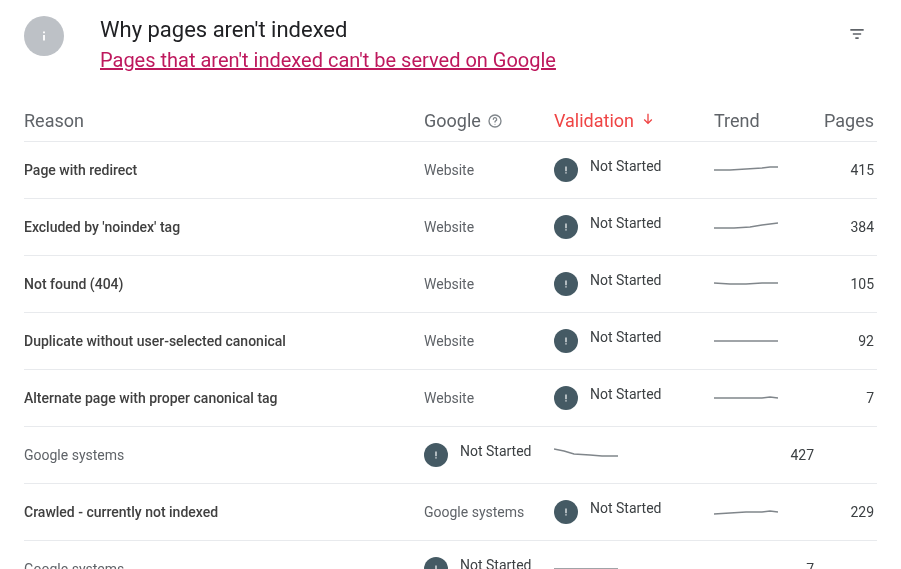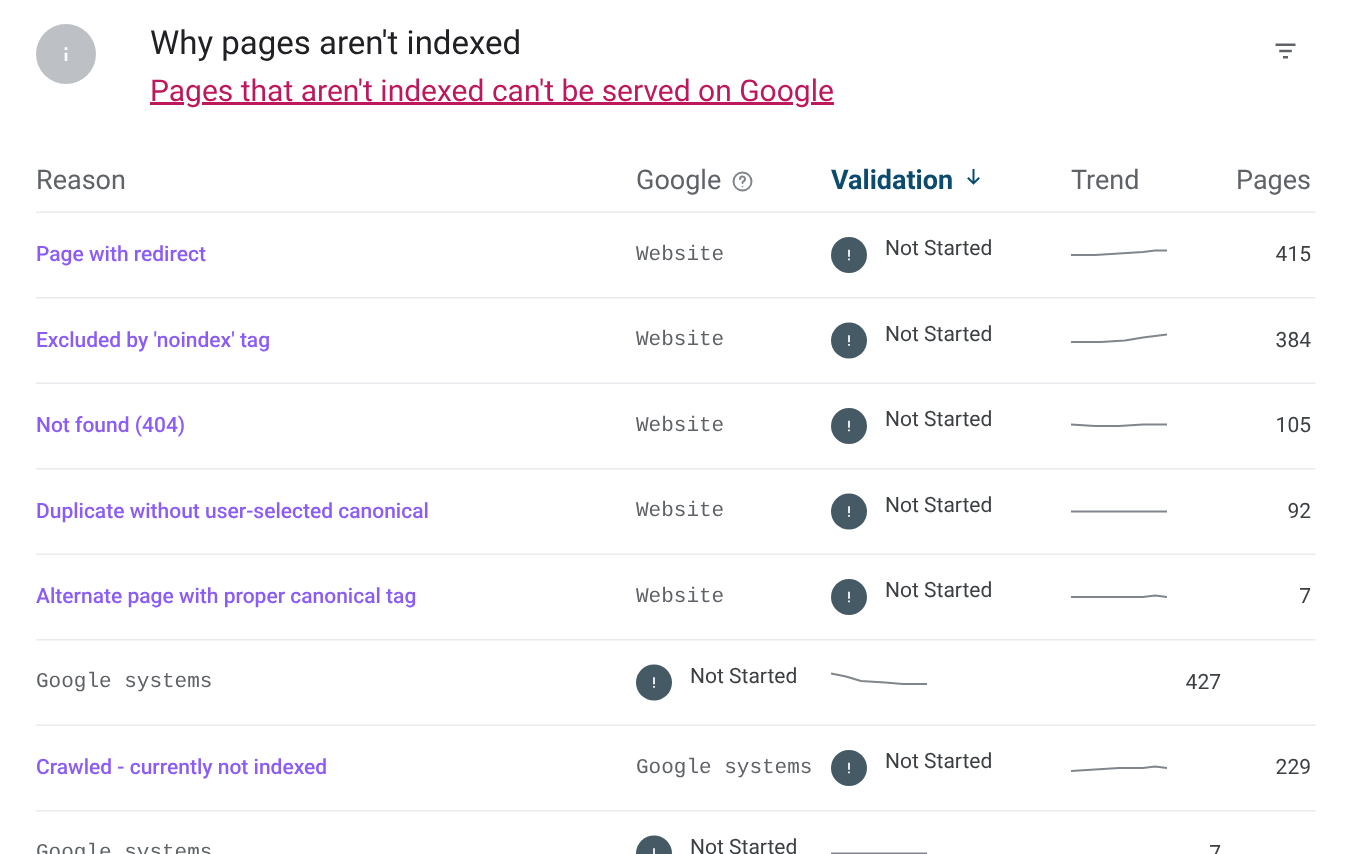--- a/index.html
+++ b/index.html
@@ -11,27 +11,27 @@
     .titles { margin-left: 36px; flex: 1; }
     .title { font-size: 22px; font-weight: 400; color: #202124; line-height: 28px; }
     .subtitle { font-size: 20px; color: #be185d; margin-top: 4px; text-decoration: underline; }
     .filter-btn { width: 40px; height: 40px; border-radius: 50%; display: flex; align-items: center; justify-content: center; cursor: pointer; color: #5f6368; }
     .filter-btn svg { width: 20px; height: 20px; }
 
     .table { margin-top: 28px; }
     .thead, .row { display: grid; grid-template-columns: 400px 130px 160px 100px 60px; align-items: center; }
     .thead { padding: 10px 0; color: #5f6368; font-size: 18px; }
     .thead .th { display: flex; align-items: center; gap: 6px; }
-    .th-validation { font-weight: 700; color: #0c4a6e; }
+    .th-validation { font-weight: 400; color: #ef4444; }
     .sort-arrow svg, .help-circle svg { width: 16px; height: 16px; }
     .help-circle { color: #80868b; display: inline-flex; }
     .th-pages, .cell-pages { text-align: center; justify-self: end; padding-left: 48px; }
     .row { padding: 16px 0 16px 0; border-top: 1px solid #e8eaed; }
-    .cell-reason { font-size: 14px; font-weight: 500; color: #8b5cf6; }
-    .cell-source { font-size: 14px; color: #5f6368; font-family: Liberation Mono, monospace; }
+    .cell-reason { font-size: 14px; font-weight: 500; color: #404040; }
+    .cell-source { font-size: 14px; color: #5f6368; }
     .cell-validation { display: flex; gap: 12px; font-size: 14px; color: #3c4043; }
     .alert-badge { width: 24px; height: 24px; border-radius: 50%; background: #455a64; color: #fff; display: flex; align-items: center; justify-content: center; }
     .alert-badge svg { width: 14px; height: 14px; }
     .cell-trend svg { width: 64px; height: 20px; display: block; }
     .cell-trend svg path { stroke: #80868b; stroke-width: 1.4; fill: none; }
     .cell-pages { font-size: 14px; color: #3c4043; }
   </style>
 </head>
 <body>
 

